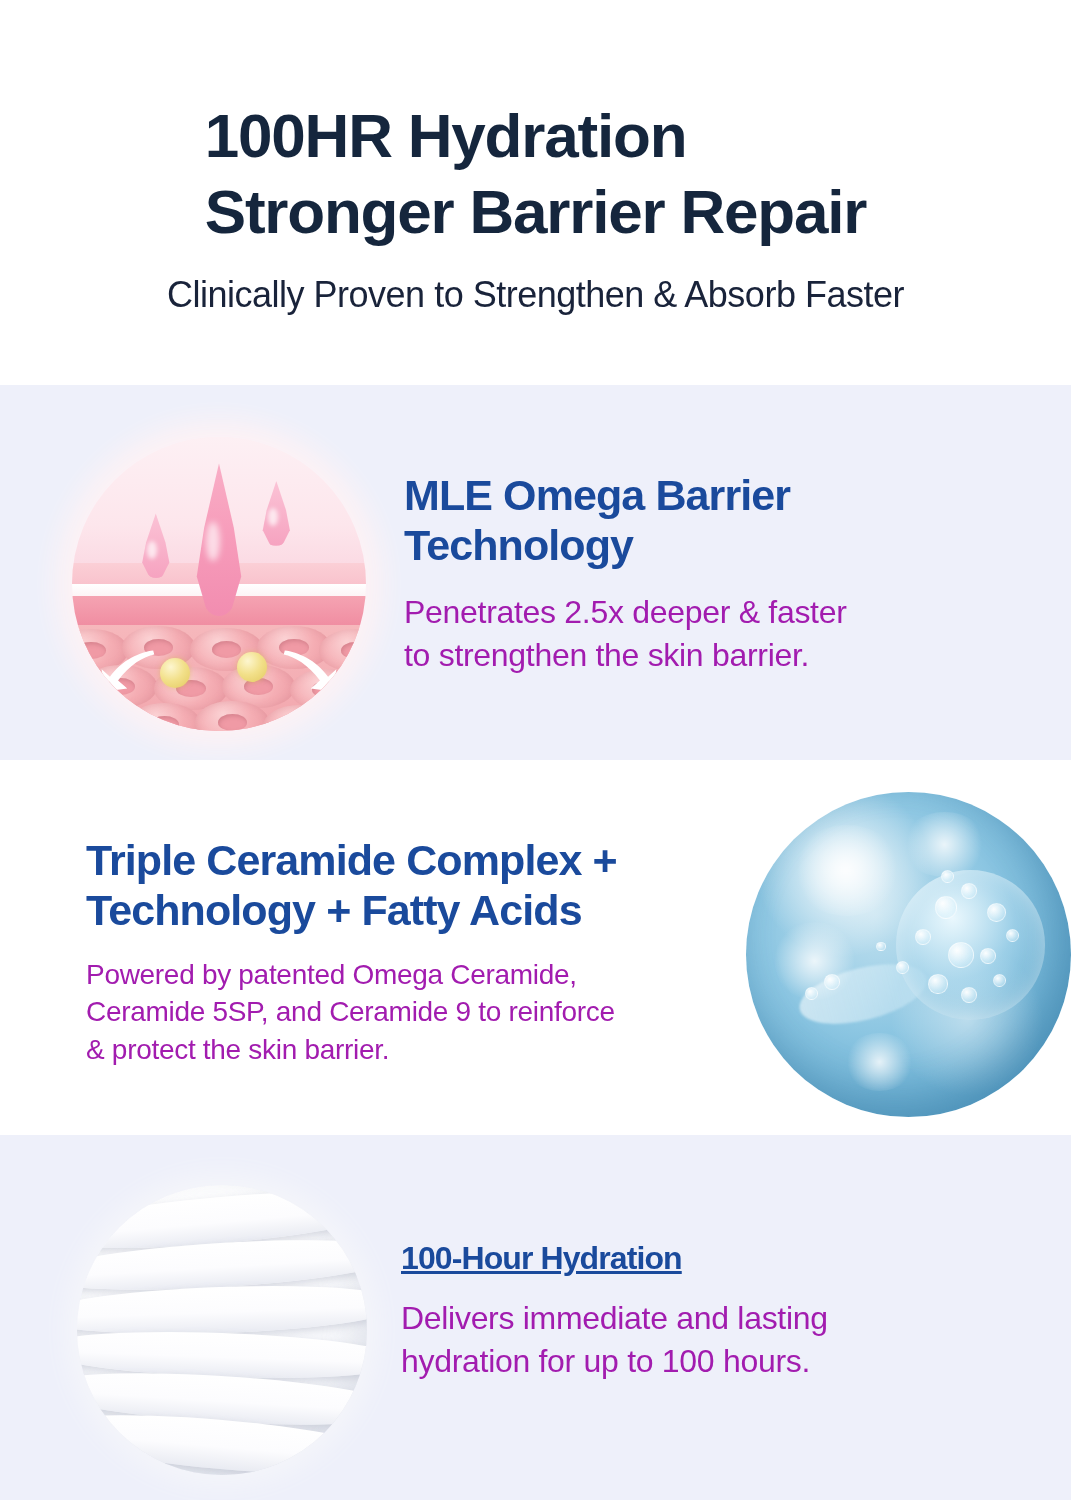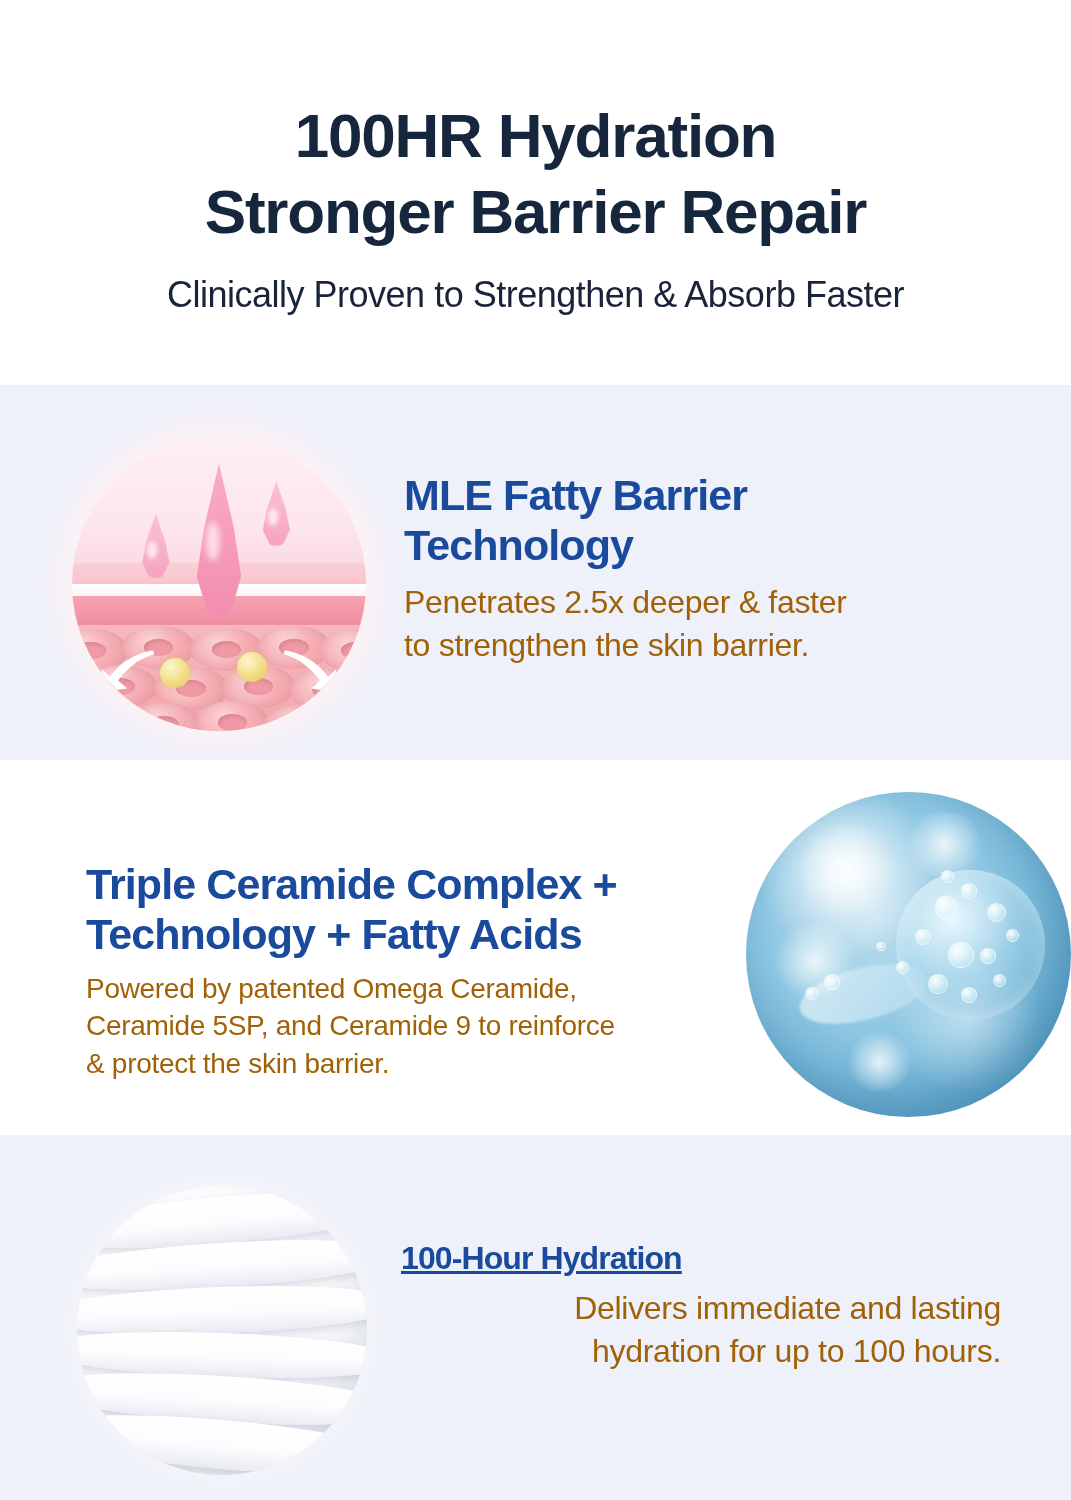--- a/index.html
+++ b/index.html
@@ -14,21 +14,21 @@
   
   .header {
     position:absolute; left:0; top:0; width:1071px; height:385px;
     background:#ffffff;
     display:flex; flex-direction:column; align-items:center; justify-content:center;
     padding-top:30px;
   }
   .title {
     color:#15263d;
     font-size:62px; font-weight:bold; line-height:1.22;
-    text-align:center; letter-spacing:-1.2px;
+    text-align:left; letter-spacing:-1.2px;
     white-space:nowrap;
   }
   .subtitle {
     color:#19233a;
     font-size:36px; font-weight:400; line-height:1.25;
     text-align:center; margin-top:22px; letter-spacing:-0.5px;
     white-space:nowrap;
   }
 
   
@@ -41,35 +41,35 @@
 
   .row { position:absolute; inset:0; }
 
   
   .txt { position:absolute; }
   .feat-title {
     color:#1a4a9c; font-weight:bold; letter-spacing:-0.9px;
     line-height:1.16;
   }
   .feat-body {
-    color:#a16207; font-weight:400; letter-spacing:-0.3px;
-    line-height:1.34; margin-top:10px;
+    color:#a21caf; font-weight:400; letter-spacing:-0.3px;
+    line-height:1.34; margin-top:20px;
   }
 
   .t1 { left:404px; top:471px; width:600px; }
   .t1 .feat-title { font-size:43px; }
   .t1 .feat-body  { font-size:32px; }
 
   .t2 { left:86px; top:836px; width:760px; }
-  .t2 .feat-title { font-size:43px;margin-top:24px; }
+  .t2 .feat-title { font-size:43px; }
   .t2 .feat-body  { font-size:28px; }
 
   .t3 { left:401px; top:1240px; width:600px; }
   .t3 .feat-title { font-size:32px;text-decoration:underline; }
-  .t3 .feat-body  { font-size:32px;text-align:right; }
+  .t3 .feat-body  { font-size:32px; }
 
   
   .art { position:absolute; }
   .skin-art {
     left:72px; top:437px; width:294px; height:294px;
     border-radius:50%;
     overflow:hidden;
     background:#fdeef2;
     box-shadow:0 0 26px 16px #fdf2f5;
   }
@@ -240,21 +240,21 @@
     <svg class="arrow arrow-l" viewBox="0 0 64 64">
       <path d="M52 6 C40 10 22 22 14 42 L4 36 L12 58 L34 50 L23 44 C31 26 44 14 54 10 Z" fill="#ffffff"></path>
     </svg>
     <svg class="arrow arrow-r" viewBox="0 0 64 64">
       <path d="M52 6 C40 10 22 22 14 42 L4 36 L12 58 L34 50 L23 44 C31 26 44 14 54 10 Z" fill="#ffffff"></path>
     </svg>
   </div>
 
   <div class="txt t1">
     <div class="feat-title">
-      <div>MLE Fatty Barrier</div>
+      <div>MLE Omega Barrier</div>
       <div>Technology</div>
     </div>
     <div class="feat-body">
       <div>Penetrates 2.5x deeper &amp; faster</div>
       <div>to strengthen the skin barrier.</div>
     </div>
   </div>
 
   <div class="band band-white band2">
     <div class="row"></div>

